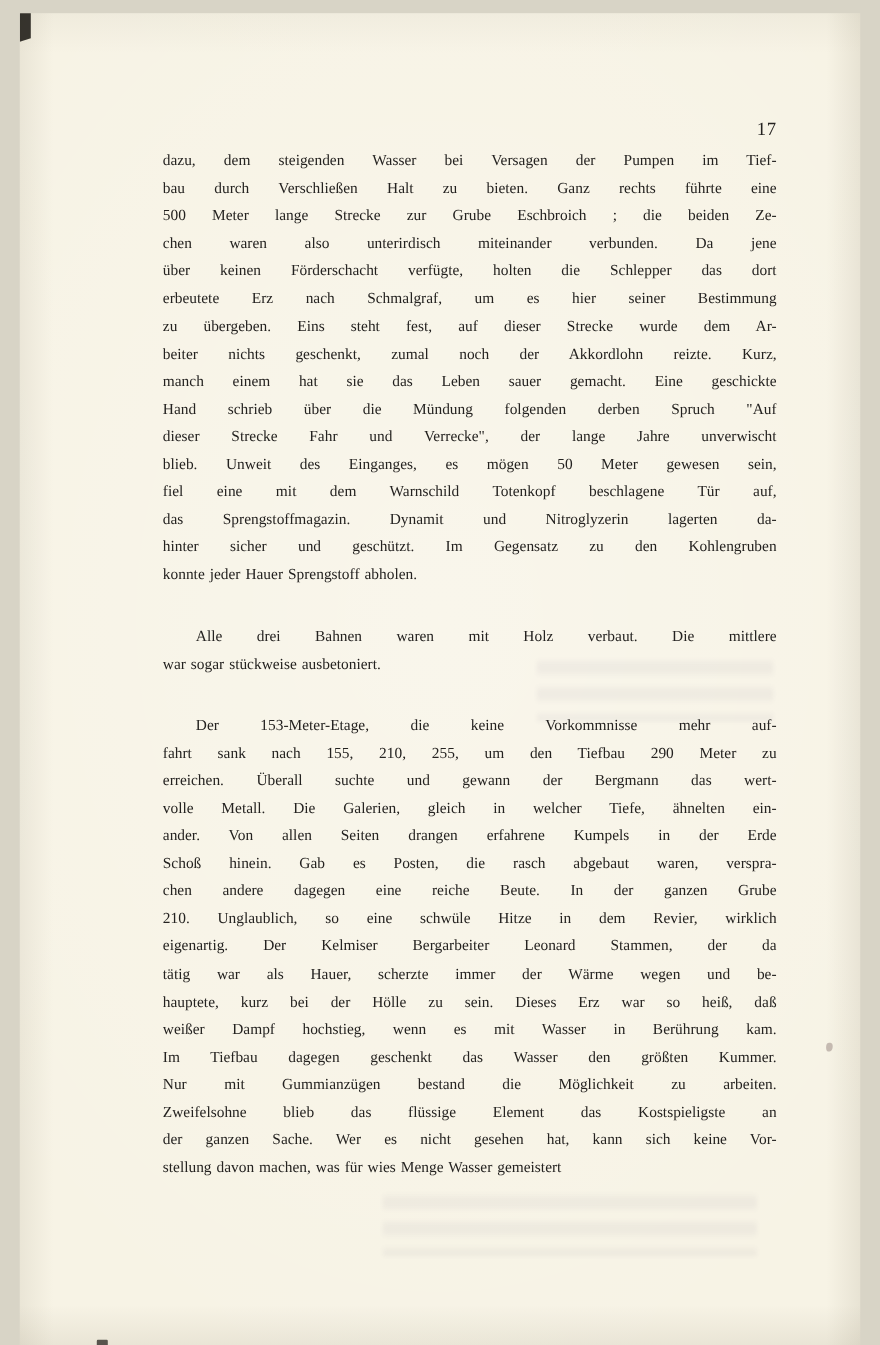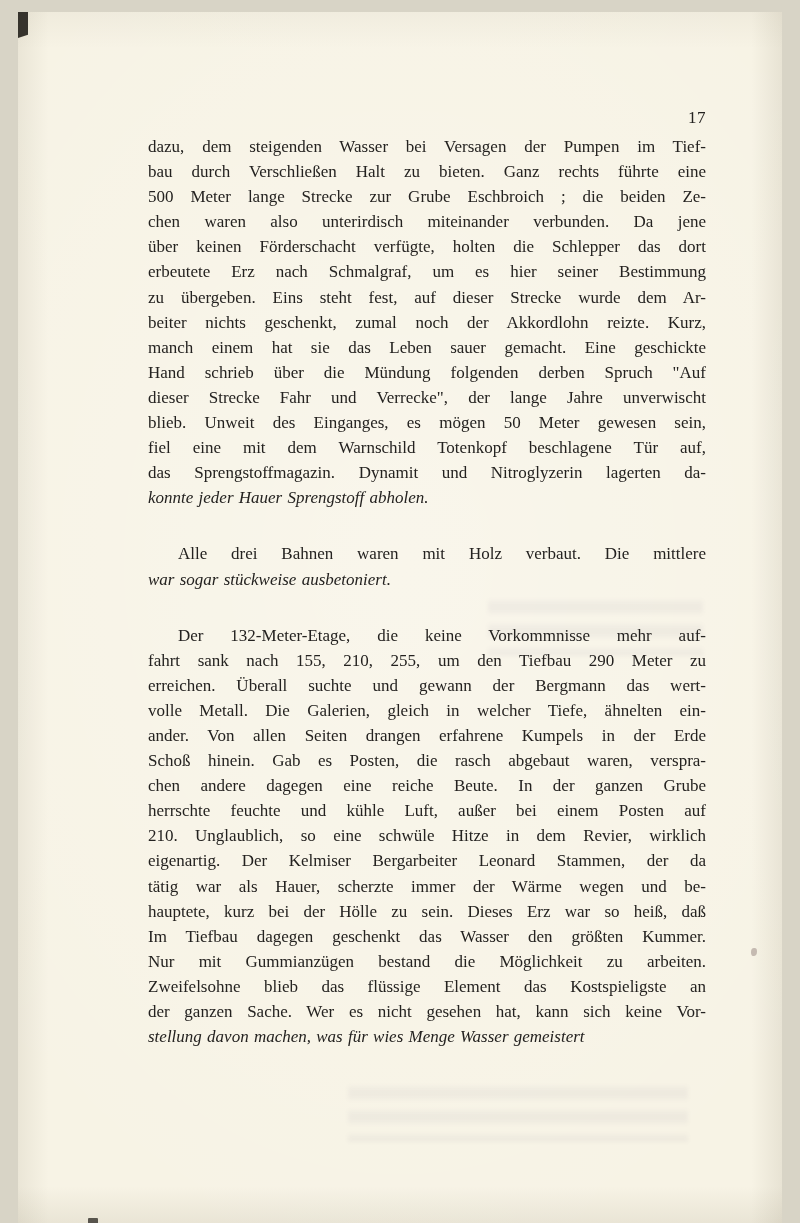--- a/index.html
+++ b/index.html
@@ -34,31 +34,30 @@
     margin-bottom: 6px;
     letter-spacing: 0.5px;
   }
   .paragraph {
     margin: 0;
   }
   .paragraph + .paragraph {
     margin-top: 31px;
   }
   .line {
-    font-size: 17px;
+    font-size: 14px;
     line-height: 25.1px;
     text-align: justify;
     text-align-last: justify;
     overflow: hidden;
     white-space: normal;
     word-spacing: 1px;
   }
   .line.last {
     text-align-last: left;
-    font-style: italic;
   }
   .line.indent {
     text-indent: 30px;
   }
 
   
   .artifact { position: absolute; pointer-events: none; }
   .corner-mark-tl {
     left: 0; top: 0;
     width: 10px; height: 26px;
@@ -131,39 +130,40 @@
           <div class="line">über keinen Förderschacht verfügte, holten die Schlepper das dort</div>
           <div class="line">erbeutete Erz nach Schmalgraf, um es hier seiner Bestimmung</div>
           <div class="line">zu übergeben. Eins steht fest, auf dieser Strecke wurde dem Ar-</div>
           <div class="line">beiter nichts geschenkt, zumal noch der Akkordlohn reizte. Kurz,</div>
           <div class="line">manch einem hat sie das Leben sauer gemacht. Eine geschickte</div>
           <div class="line">Hand schrieb über die Mündung folgenden derben Spruch "Auf</div>
           <div class="line">dieser Strecke Fahr und Verrecke", der lange Jahre unverwischt</div>
           <div class="line">blieb. Unweit des Einganges, es mögen 50 Meter gewesen sein,</div>
           <div class="line">fiel eine mit dem Warnschild Totenkopf beschlagene Tür auf,</div>
           <div class="line">das Sprengstoffmagazin. Dynamit und Nitroglyzerin lagerten da-</div>
+          <div class="line">hinter sicher und geschützt. Im Gegensatz zu den Kohlengruben</div>
           <div class="line last">konnte jeder Hauer Sprengstoff abholen.</div>
         </div>
         <div class="paragraph">
           <div class="line indent">Alle drei Bahnen waren mit Holz verbaut. Die mittlere</div>
           <div class="line last">war sogar stückweise ausbetoniert.</div>
         </div>
         <div class="paragraph">
-          <div class="line indent">Der 132-Meter-Etage, die keine Vorkommnisse mehr auf-</div>
+          <div class="line indent">Der 153-Meter-Etage, die keine Vorkommnisse mehr auf-</div>
           <div class="line">fahrt sank nach 155, 210, 255, um den Tiefbau 290 Meter zu</div>
           <div class="line">erreichen. Überall suchte und gewann der Bergmann das wert-</div>
           <div class="line">volle Metall. Die Galerien, gleich in welcher Tiefe, ähnelten ein-</div>
           <div class="line">ander. Von allen Seiten drangen erfahrene Kumpels in der Erde</div>
           <div class="line">Schoß hinein. Gab es Posten, die rasch abgebaut waren, verspra-</div>
           <div class="line">chen andere dagegen eine reiche Beute. In der ganzen Grube</div>
-          <div class="line">herrschte feuchte und kühle Luft, außer bei einem Posten auf</div>
           <div class="line">210. Unglaublich, so eine schwüle Hitze in dem Revier, wirklich</div>
           <div class="line">eigenartig. Der Kelmiser Bergarbeiter Leonard Stammen, der da</div>
           <div class="line">tätig war als Hauer, scherzte immer der Wärme wegen und be-</div>
           <div class="line">hauptete, kurz bei der Hölle zu sein. Dieses Erz war so heiß, daß</div>
+          <div class="line">weißer Dampf hochstieg, wenn es mit Wasser in Berührung kam.</div>
           <div class="line">Im Tiefbau dagegen geschenkt das Wasser den größten Kummer.</div>
           <div class="line">Nur mit Gummianzügen bestand die Möglichkeit zu arbeiten.</div>
           <div class="line">Zweifelsohne blieb das flüssige Element das Kostspieligste an</div>
           <div class="line">der ganzen Sache. Wer es nicht gesehen hat, kann sich keine Vor-</div>
           <div class="line last">stellung davon machen, was für wies Menge Wasser gemeistert</div>
         </div>
       </div>
   </div>
 </div>
 

